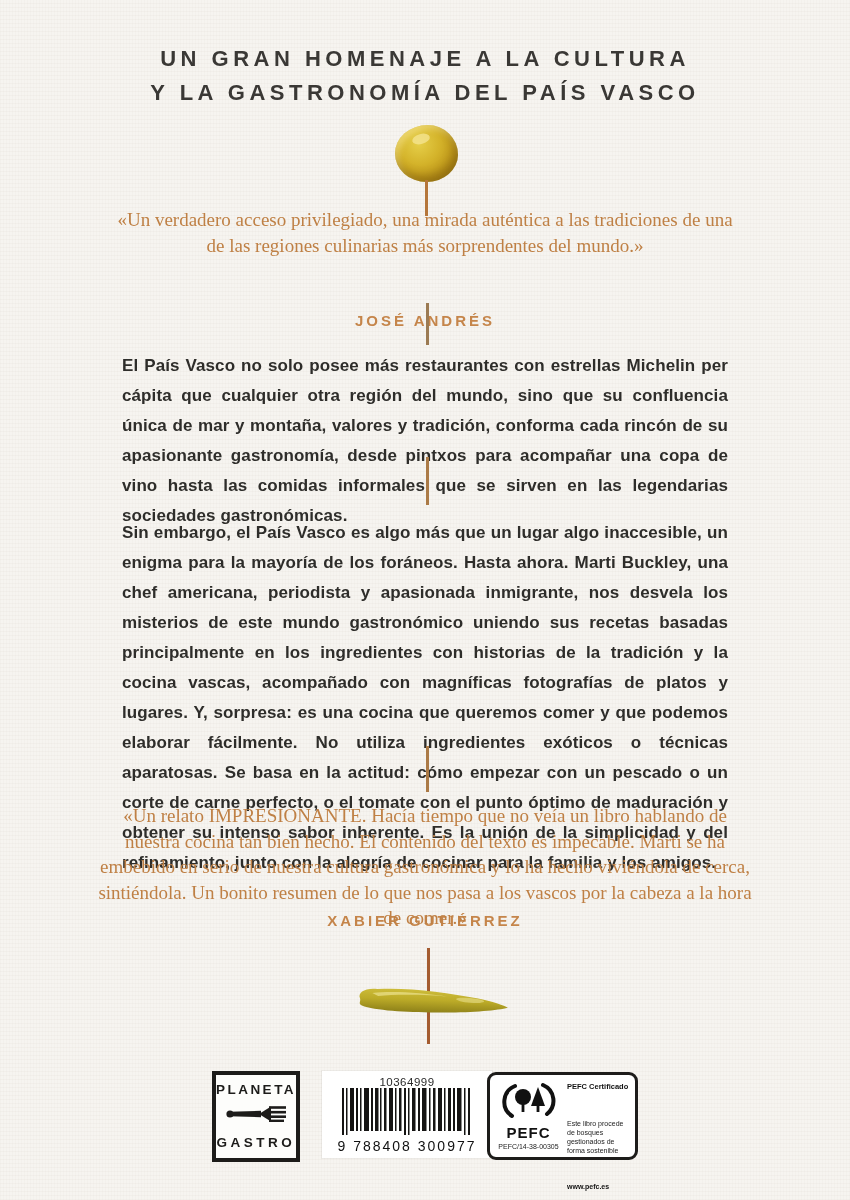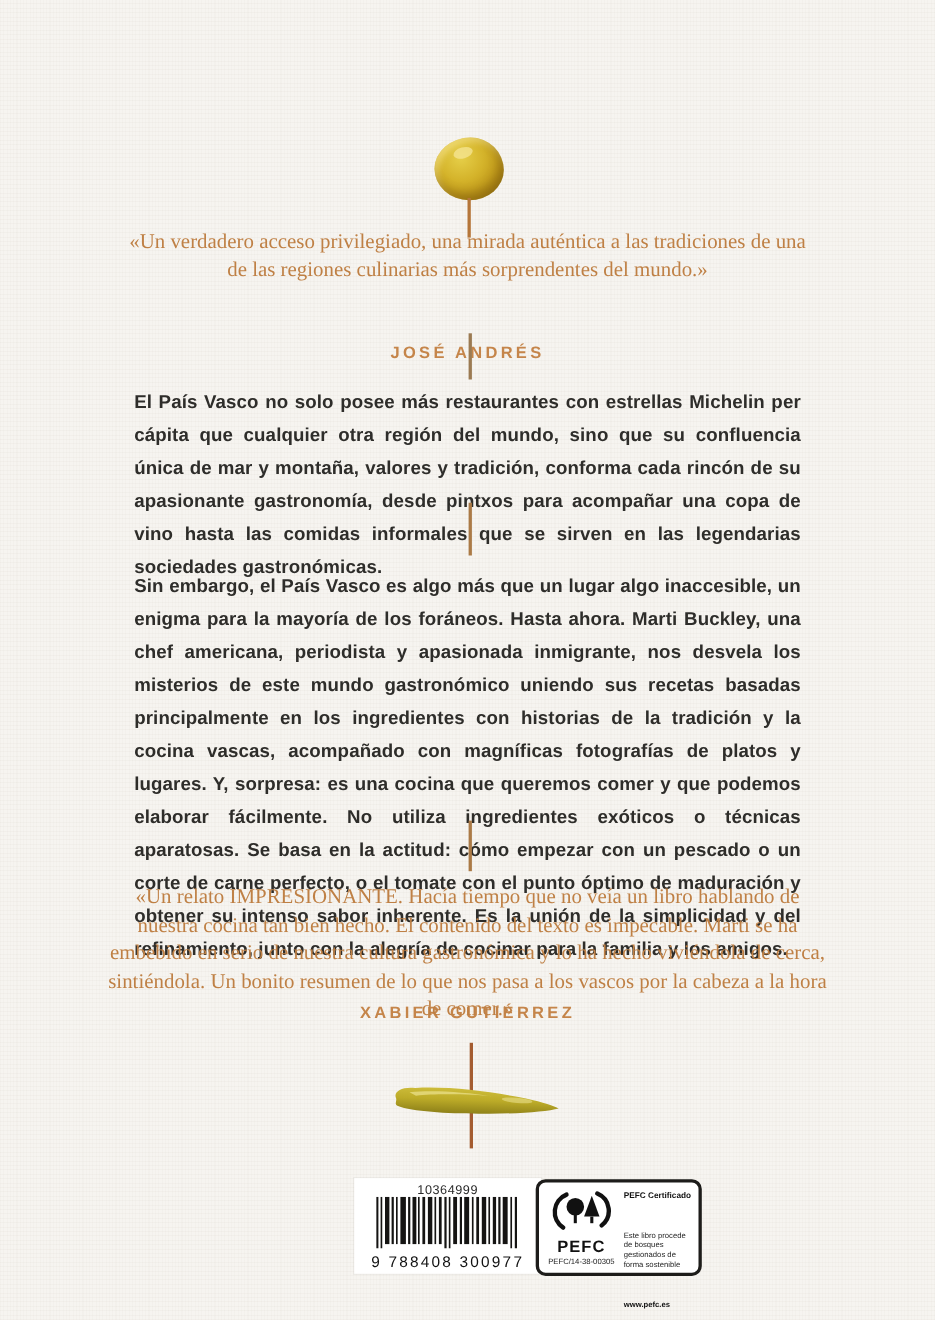--- a/index.html
+++ b/index.html
@@ -87,20 +87,24 @@
   .pefc-right{flex:1;padding-left:6px;display:flex;flex-direction:column;justify-content:space-between;padding-top:2px;padding-bottom:2px;gap:28px;}
   .pefc-title{font-weight:700;font-size:7.5px;color:#111;}
   .pefc-desc{font-size:7px;line-height:9px;color:#222;width:62px;}
   .pefc-url{font-weight:700;font-size:7px;color:#111;}
 </style>
 </head>
 <body>
 
 <div class="cover">
 
+  <div class="abs headline">
+    <div>UN GRAN HOMENAJE A LA CULTURA</div>
+    <div>Y LA GASTRONOMÍA DEL PAÍS VASCO</div>
+  </div>
 
   <div class="abs olive-wrap">
     <div class="olive"></div>
     <div class="olive-shine"></div>
     <div class="toothpick-top"></div>
   </div>
 
   <div class="abs quote quote-1">«Un verdadero acceso privilegiado, una mirada auténtica a las tradiciones de una de las regiones culinarias más sorprendentes del mundo.»</div>
   <div class="abs attribution attribution-1">JOSÉ ANDRÉS</div>
 
@@ -127,20 +131,35 @@
           <stop offset="100%" stop-color="#8e8119"></stop>
         </linearGradient>
       </defs>
       <path d="M8,19 C5,13 13,8 25,9 C55,6 95,10 126,15 C142,18 152,21 156,23
                C146,26 122,29 92,30 C62,31.5 24,31 10,26 C6,24 9,22 8,19 Z" fill="url(#pepg)"></path>
       <path d="M20,13 C40,10 70,11 95,14 C80,13 45,13 26,16 Z" fill="rgba(240,230,150,0.65)"></path>
       <ellipse cx="118" cy="17" rx="14" ry="2.4" fill="rgba(242,234,160,0.5)" transform="rotate(3 118 17)"></ellipse>
     </svg>
   </div>
 
+  <div class="abs planeta-box">
+    <div class="planeta-word">PLANETA</div>
+    <div>
+      <svg width="62" height="20" viewBox="0 0 62 20">
+        <circle cx="5" cy="10" r="3.6" fill="#1d1c1a"></circle>
+        <path d="M4,7.8 L36,6.8 L36,13.2 L4,12.2 Z" fill="#1d1c1a"></path>
+        <path d="M34,10 L46,2.5 L46,17.5 Z" fill="#1d1c1a"></path>
+        <rect x="44" y="2.2" width="17" height="2.6" fill="#1d1c1a"></rect>
+        <rect x="44" y="6.9" width="17" height="2.6" fill="#1d1c1a"></rect>
+        <rect x="44" y="11.4" width="17" height="2.6" fill="#1d1c1a"></rect>
+        <rect x="44" y="15.6" width="15" height="2.4" fill="#1d1c1a"></rect>
+      </svg>
+    </div>
+    <div class="planeta-word" style="letter-spacing:3.5px;">GASTRO</div>
+  </div>
 
   <div class="abs barcode-box">
     <div class="barcode-number-top">10364999</div>
     <div>
       <svg width="131" height="47" viewBox="0 0 131 47">
         <g fill="#151413">
           <rect x="0" y="0" width="2" height="47"></rect>
             <rect x="4" y="0" width="1.5" height="47"></rect>
           <rect x="8" y="0" width="4" height="43"></rect>
             <rect x="14" y="0" width="2" height="43"></rect>

